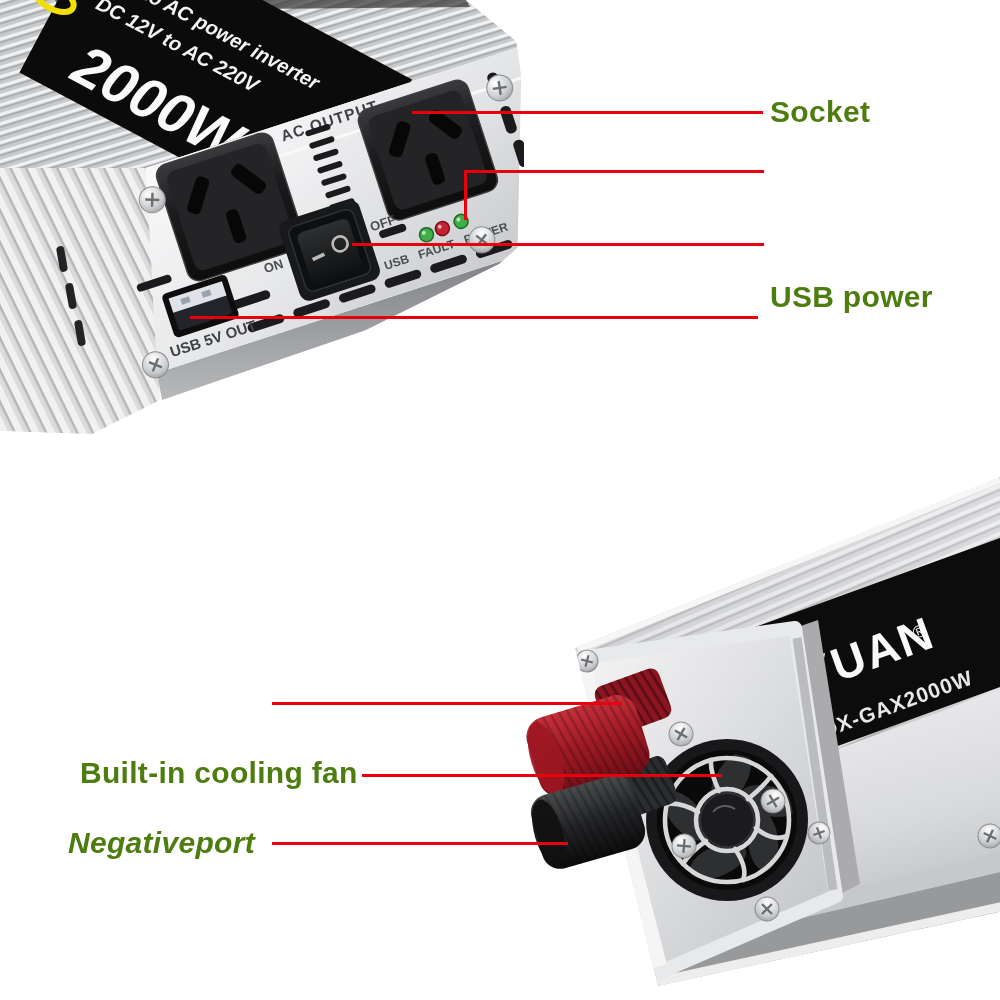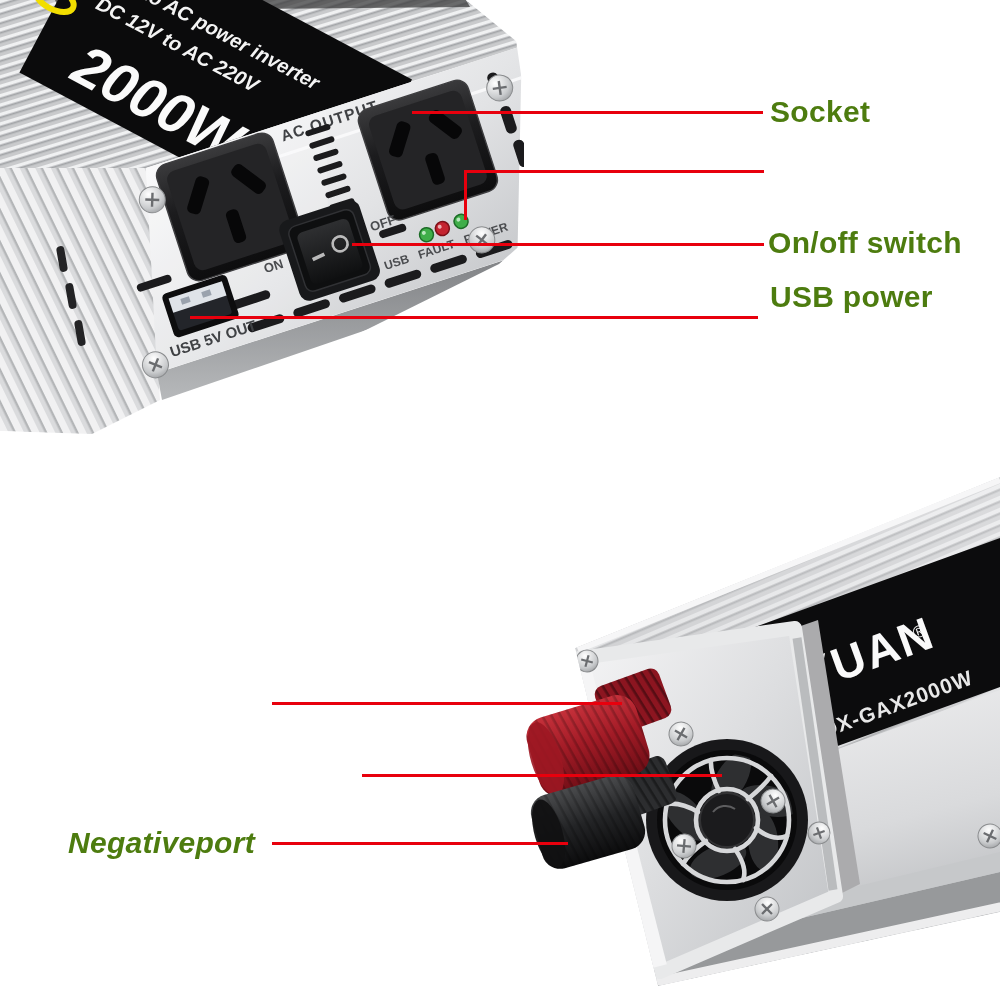--- a/index.html
+++ b/index.html
@@ -351,17 +351,17 @@
 <div class="rline" style="left:412px;top:111px;width:351px;"></div>
 <div class="rline" style="left:464px;top:170px;width:300px;"></div>
 <div class="rline-v" style="left:464px;top:170px;height:50px;"></div>
 <div class="rline" style="left:352px;top:243px;width:412px;"></div>
 <div class="rline" style="left:190px;top:316px;width:568px;"></div>
 <div class="rline" style="left:272px;top:702px;width:350px;"></div>
 <div class="rline" style="left:362px;top:774px;width:360px;"></div>
 <div class="rline" style="left:272px;top:842px;width:296px;"></div>
 
 <div class="callout" style="left:770px;top:97px;">Socket</div>
-<div class="callout" style="left:768px;top:228px;">On/off switch</div>
 <div class="callout" style="left:770px;top:282px;">USB power</div>
+<div class="callout" style="left:80px;top:758px;">Built-in cooling fan</div>
 <div class="callout" style="left:68px;top:828px;font-style:italic;">Negativeport</div>
 
 </div>
 
 </body></html>

